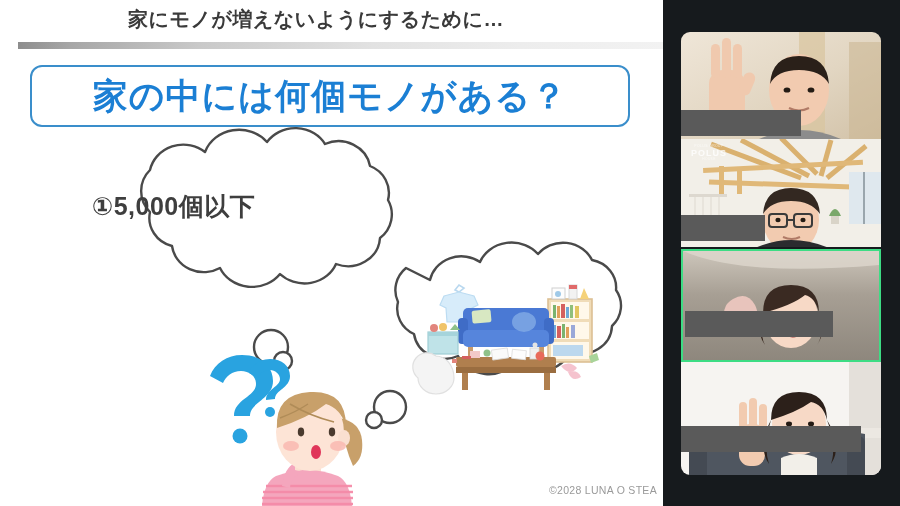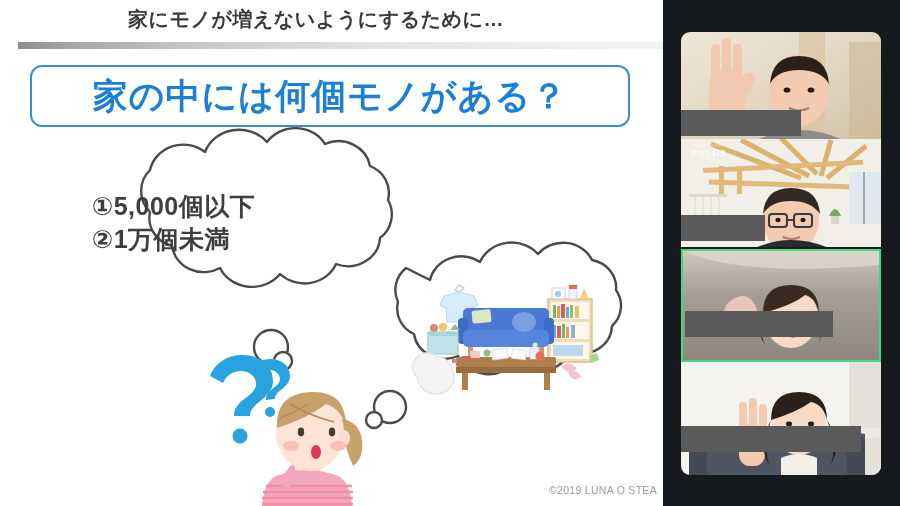--- a/index.html
+++ b/index.html
@@ -254,24 +254,23 @@
 
         <ellipse cx="291" cy="446" rx="8" ry="5" fill="#f9b8b0" opacity=".85"></ellipse>
         <ellipse cx="338" cy="446" rx="8" ry="5" fill="#f9b8b0" opacity=".85"></ellipse>
 
         <ellipse cx="316" cy="452" rx="5" ry="7" fill="#e0365a"></ellipse>
       </g>
     </svg>
 
     <div id="options">
       <div class="opt">①5,000個以下</div>
-      <div class="opt">②1万個未満</div>
-    </div>
-
-    <div id="copyright">©2019 LUNA O STEA</div>
+    </div>
+
+    <div id="copyright">©2028 LUNA O STEA</div>
   </div>
 
   <div id="video-panel">
 
     <div class="tile" id="tile1">
       <svg class="vid" viewBox="0 0 200 107" preserveAspectRatio="xMidYMid slice">
         <defs>
           <linearGradient id="bg1" x1="0" y1="0" x2="1" y2="1">
             <stop offset="0%" stop-color="#efe6d8"></stop>
               <stop offset="55%" stop-color="#e2d6c2"></stop>

